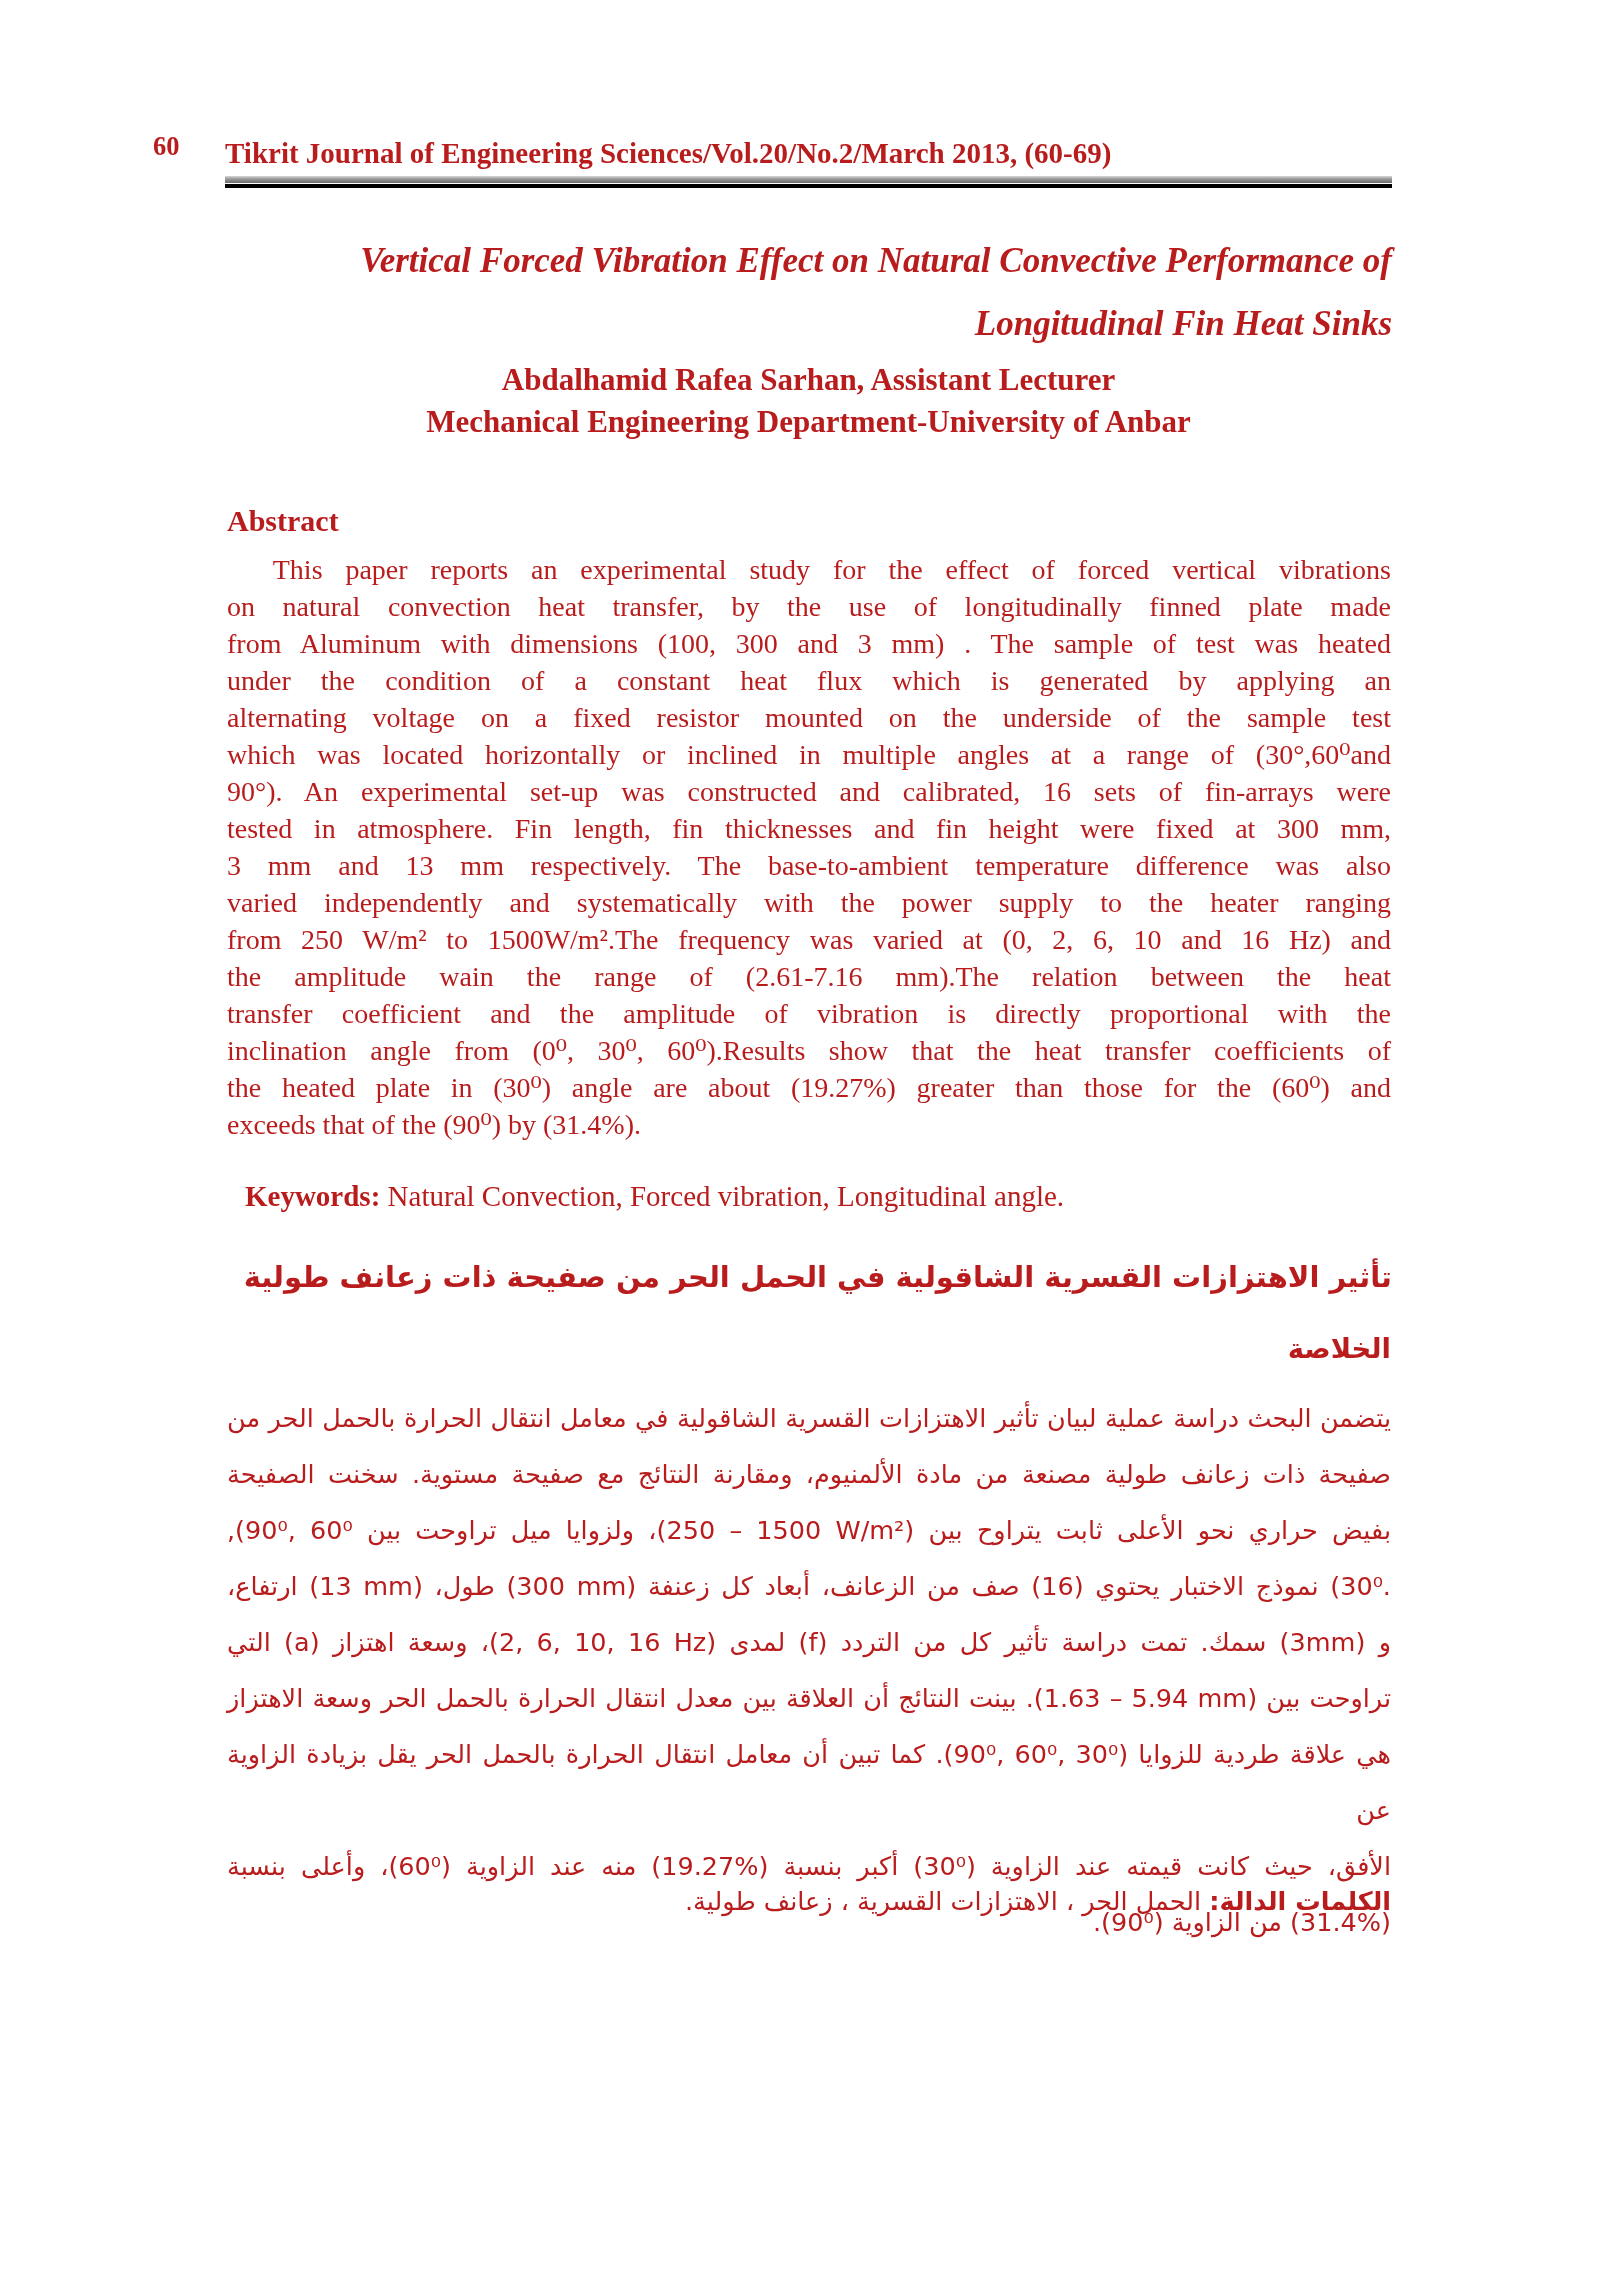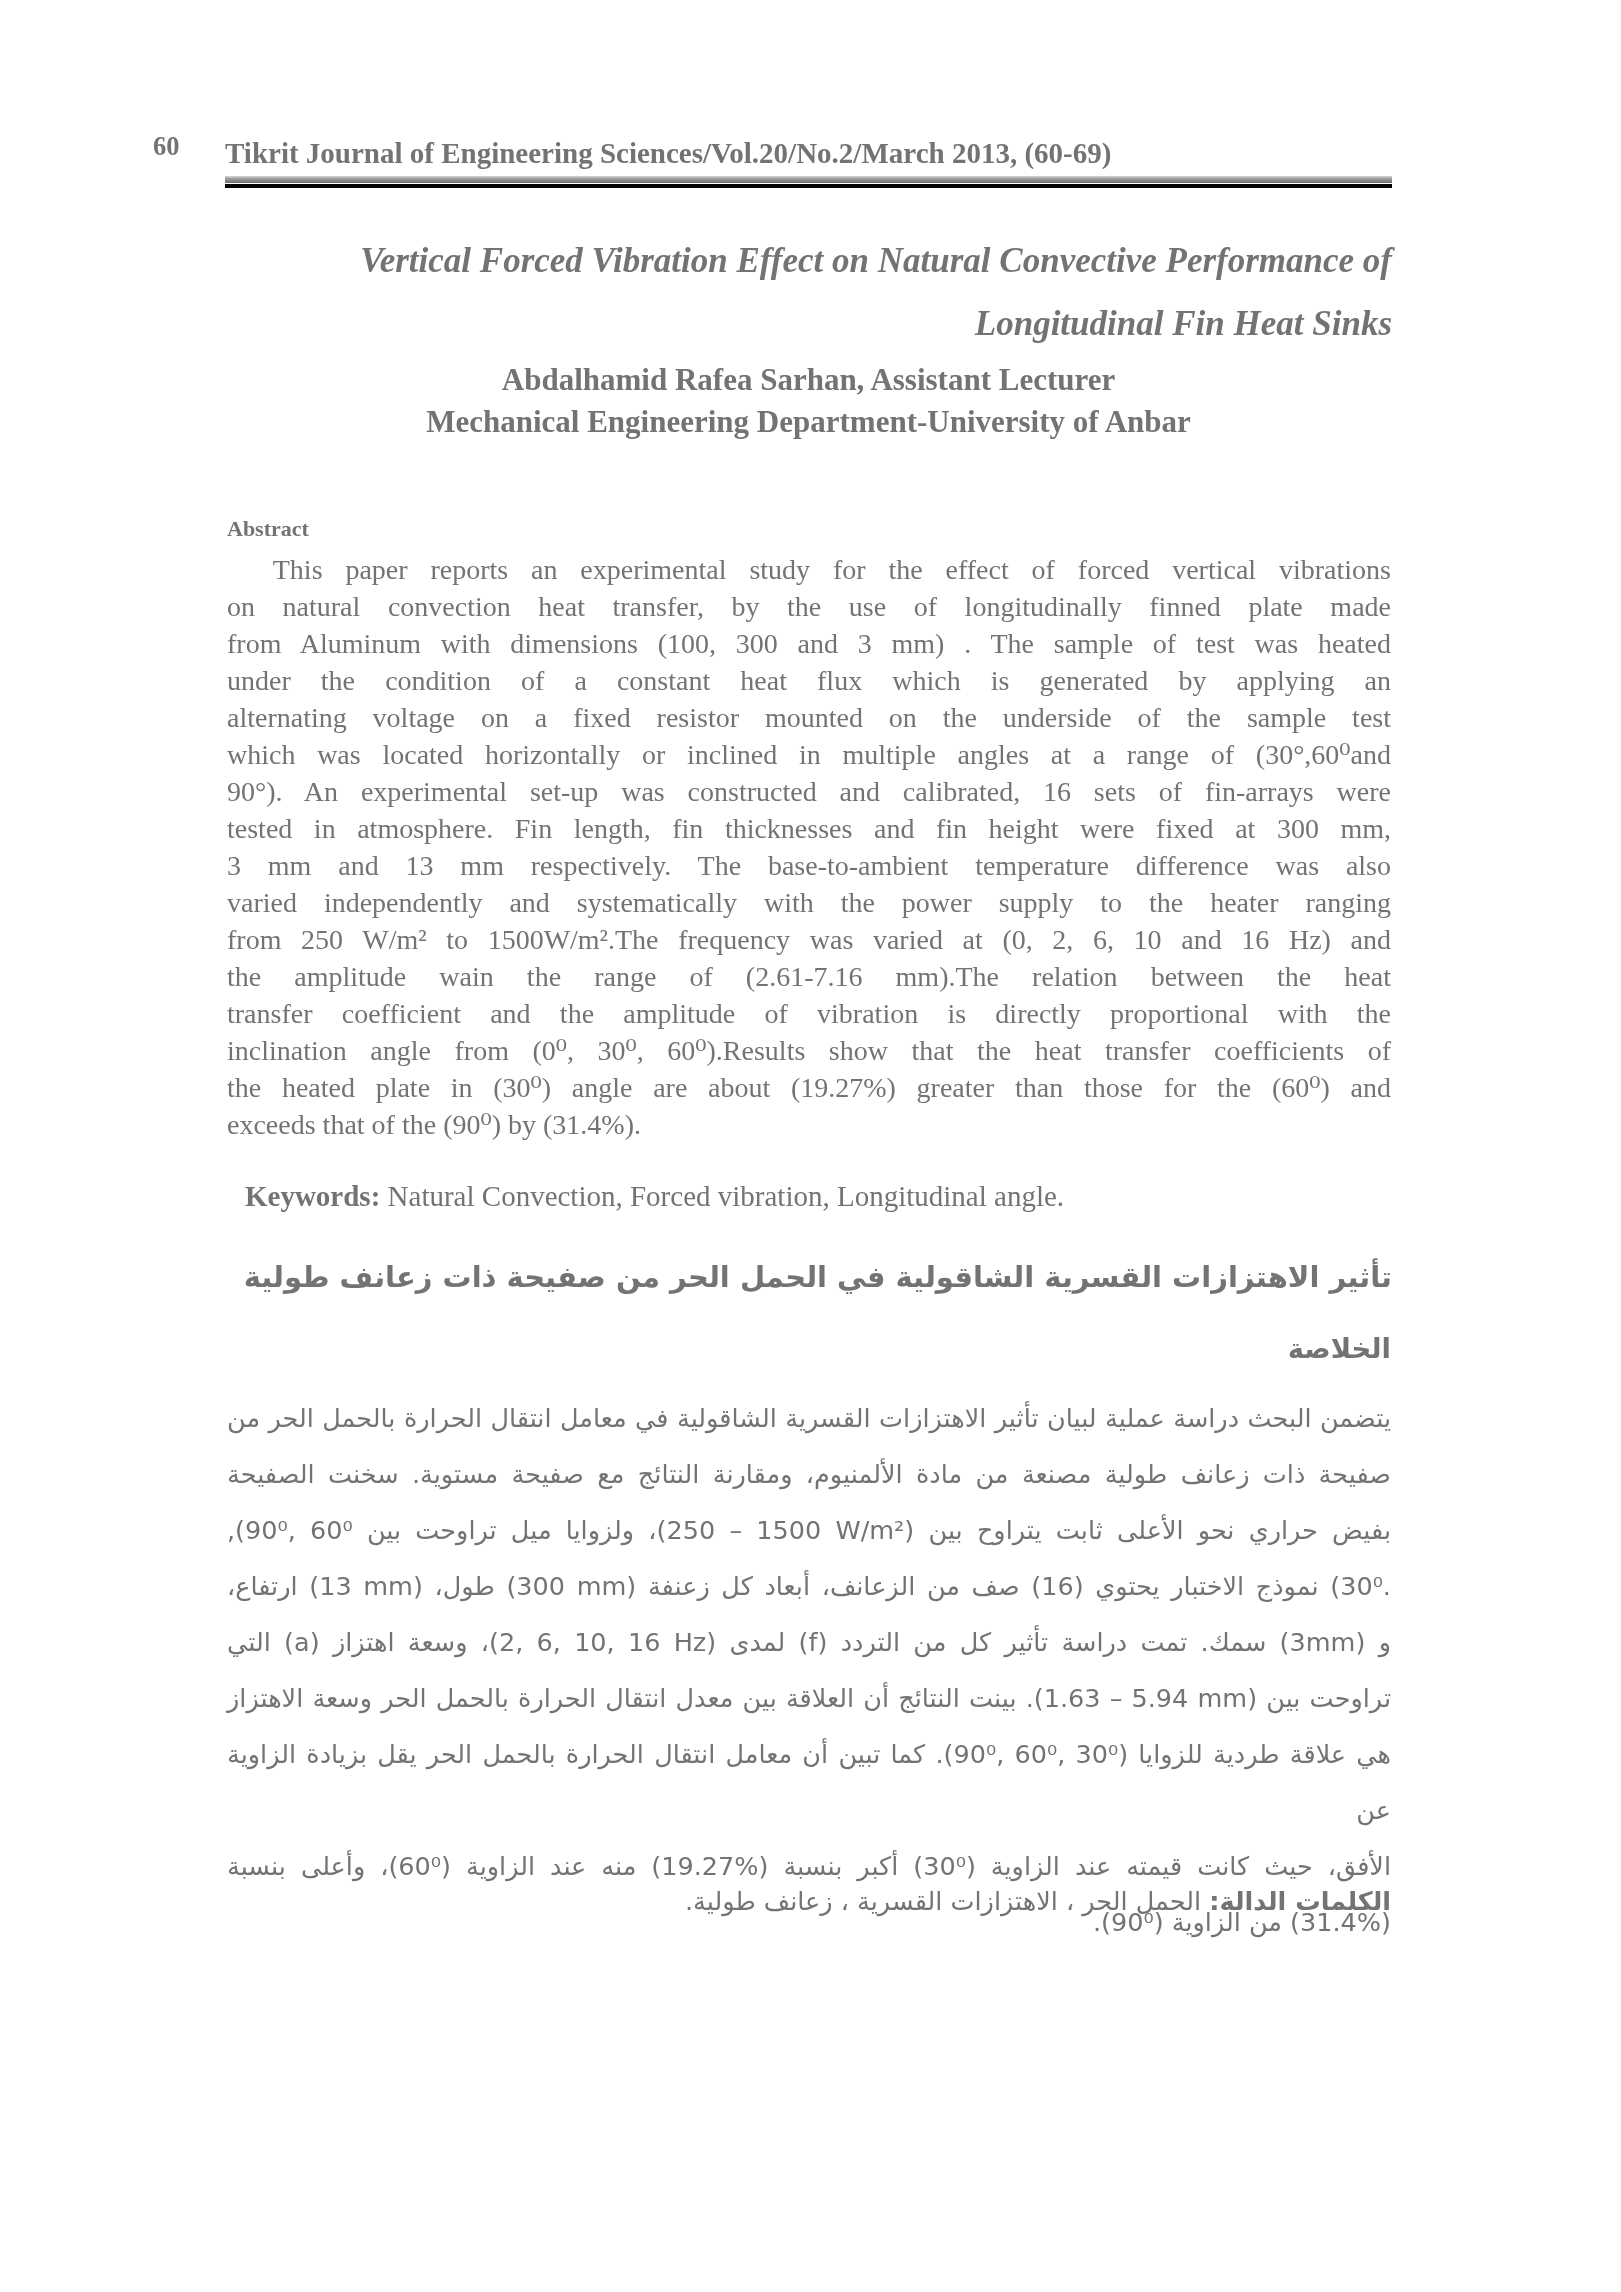--- a/index.html
+++ b/index.html
@@ -2,21 +2,21 @@
 <html><head>
 <meta charset="utf-8">
 <style>
   html,body{margin:0;padding:0;background:#ffffff;}
   .page{
     position:relative;
     width:1621px;height:2293px;
     background:#ffffff;
     overflow:hidden;
     font-family:"Liberation Serif","DejaVu Serif",serif;
-    color:#737373;
+    color:#b91c1c;
   }
   .pageno{
     position:absolute;left:153px;top:131px;
     font-weight:bold;font-size:26.5px;
   }
   .jheader{
     position:absolute;left:225px;top:137px;width:1167px;
     text-align:left;font-weight:bold;font-size:29px;white-space:nowrap;
   }
   .rule{position:absolute;left:225px;top:176px;width:1167px;}
@@ -25,22 +25,22 @@
   .title{
     position:absolute;left:225px;top:229px;width:1167px;
     text-align:right;font-weight:bold;font-style:italic;
     font-size:35px;line-height:63px;
   }
   .authors{
     position:absolute;left:225px;top:359px;width:1167px;
     text-align:center;font-weight:bold;font-size:31px;line-height:42px;
   }
   .abs-head{
-    position:absolute;left:227px;top:516px;
-    font-weight:bold;font-size:22px;
+    position:absolute;left:227px;top:504px;
+    font-weight:bold;font-size:30px;
   }
   .abs-body{
     position:absolute;left:227px;top:551px;width:1164px;
     font-size:28px;
   }
   .jline{
     line-height:37px;
     text-align:justify;text-align-last:justify;
   }
   .jline.last{text-align-last:left;}

